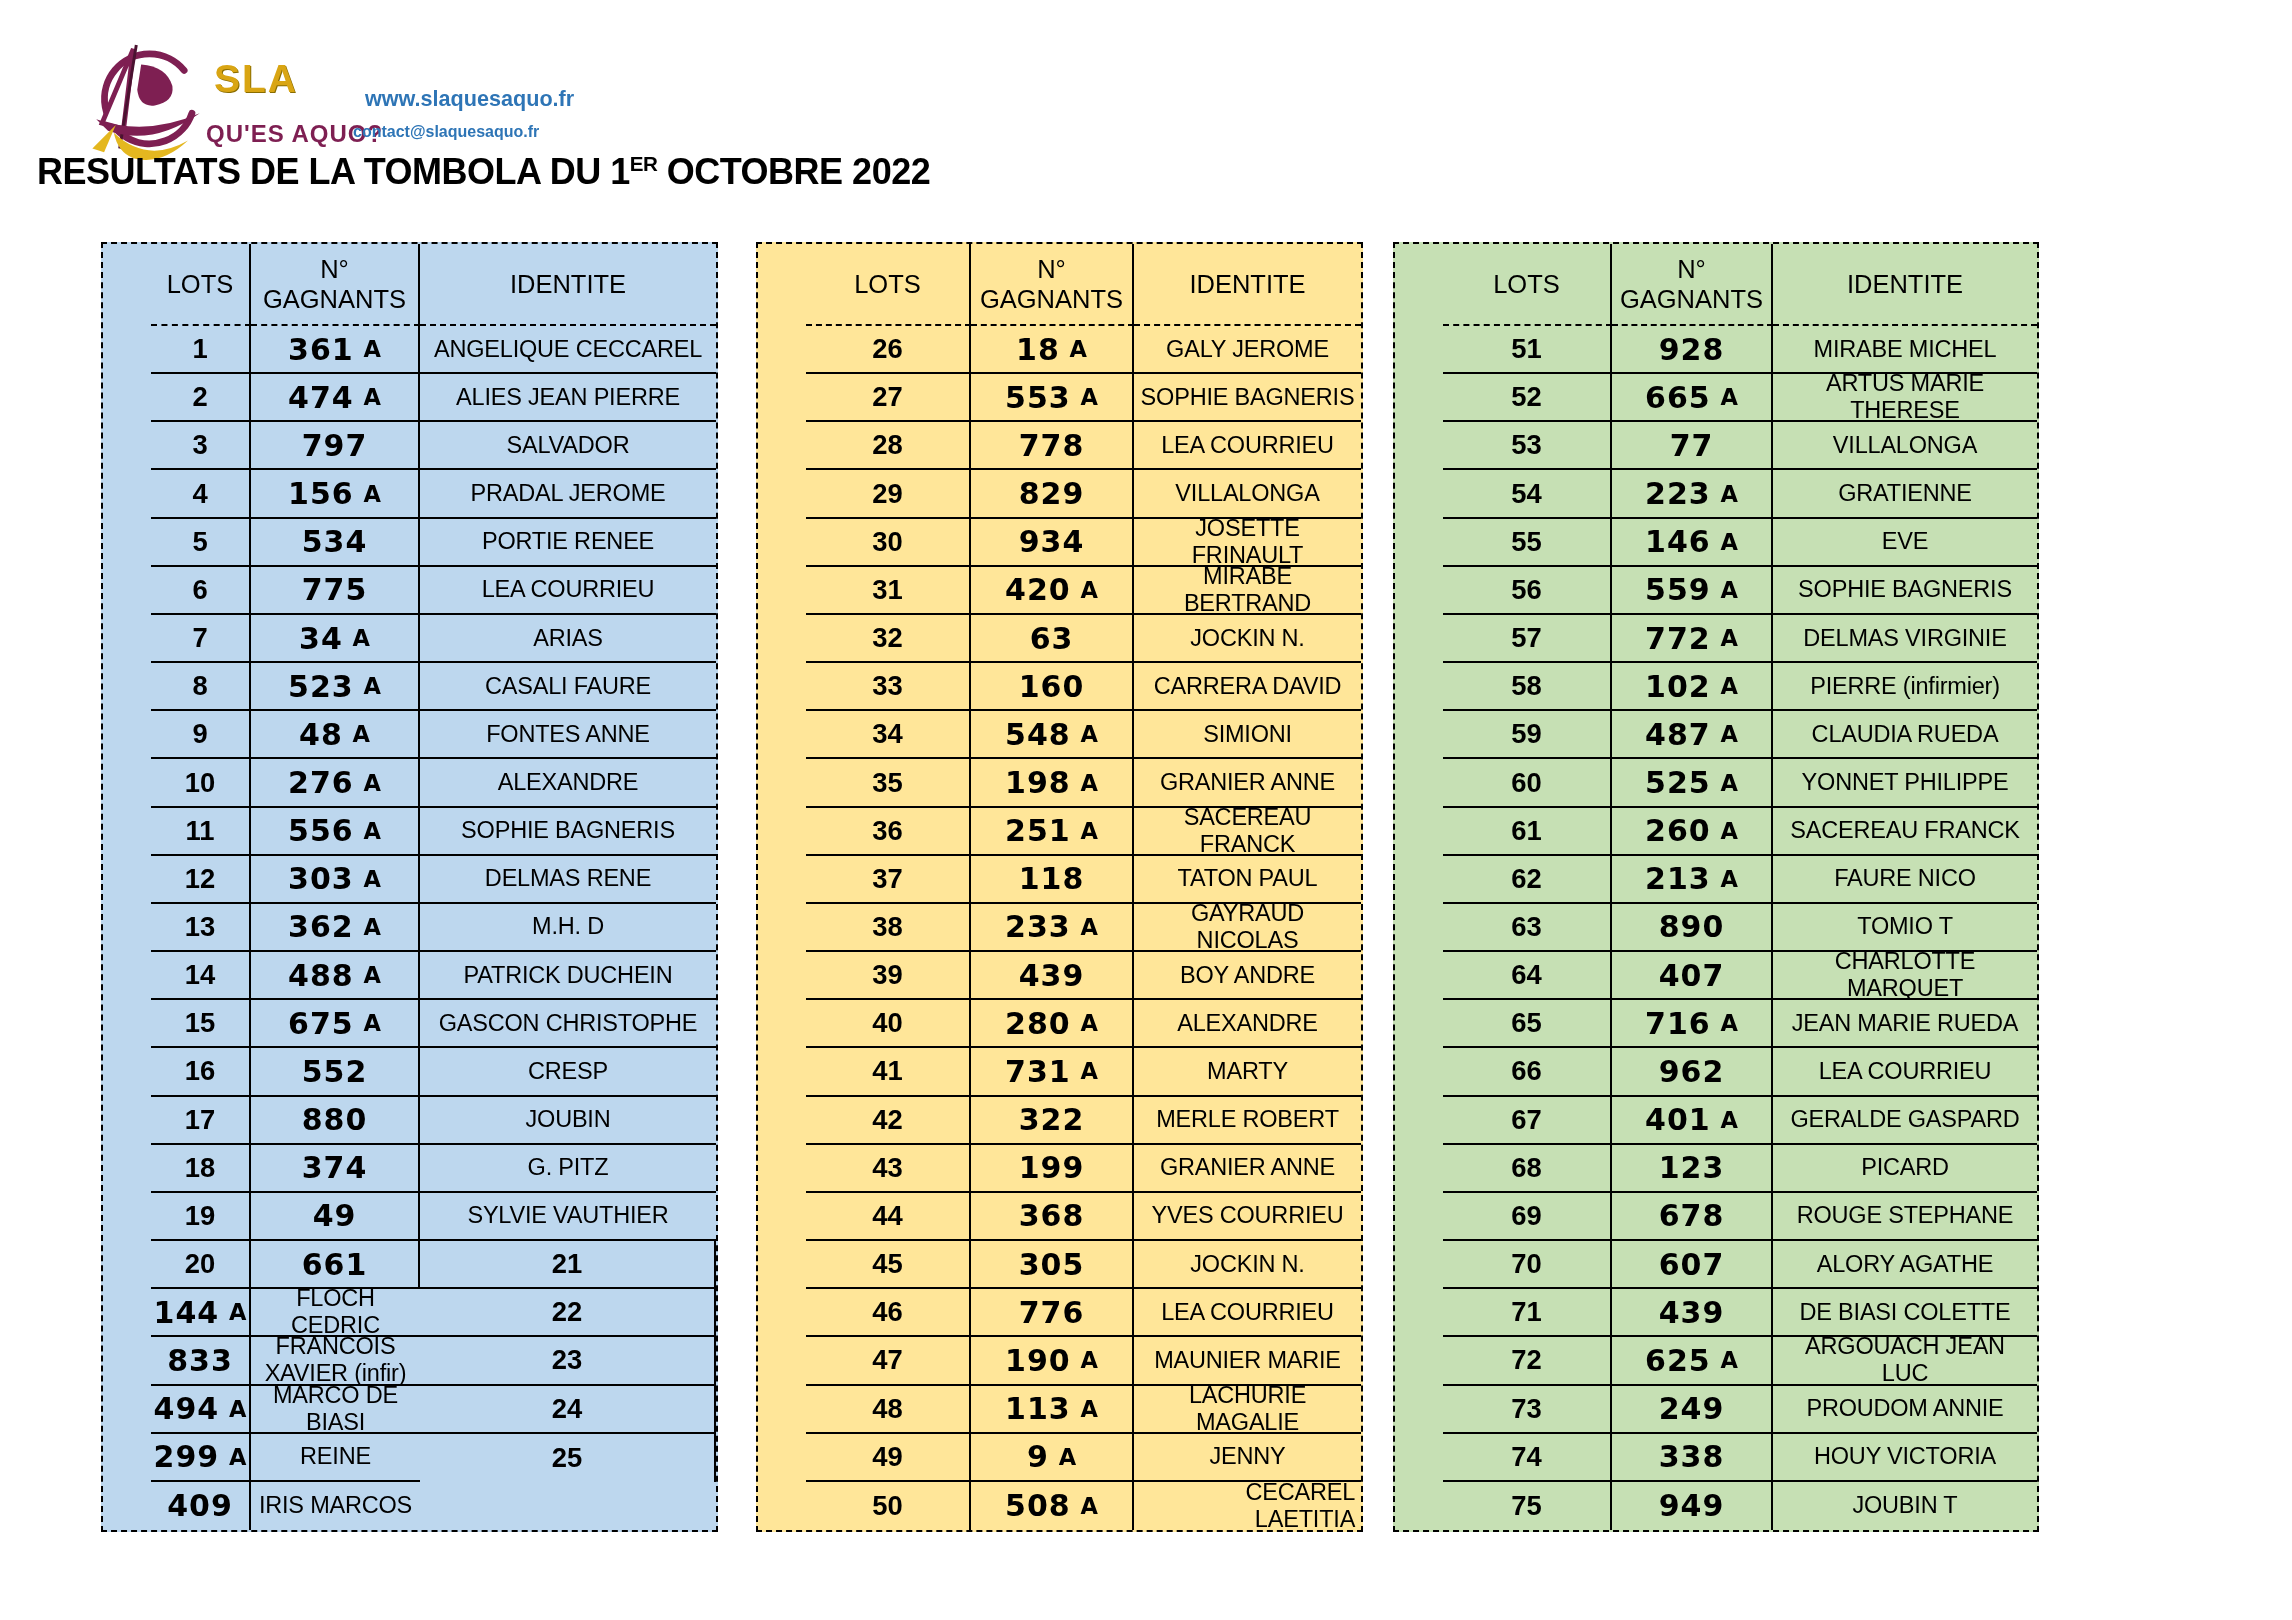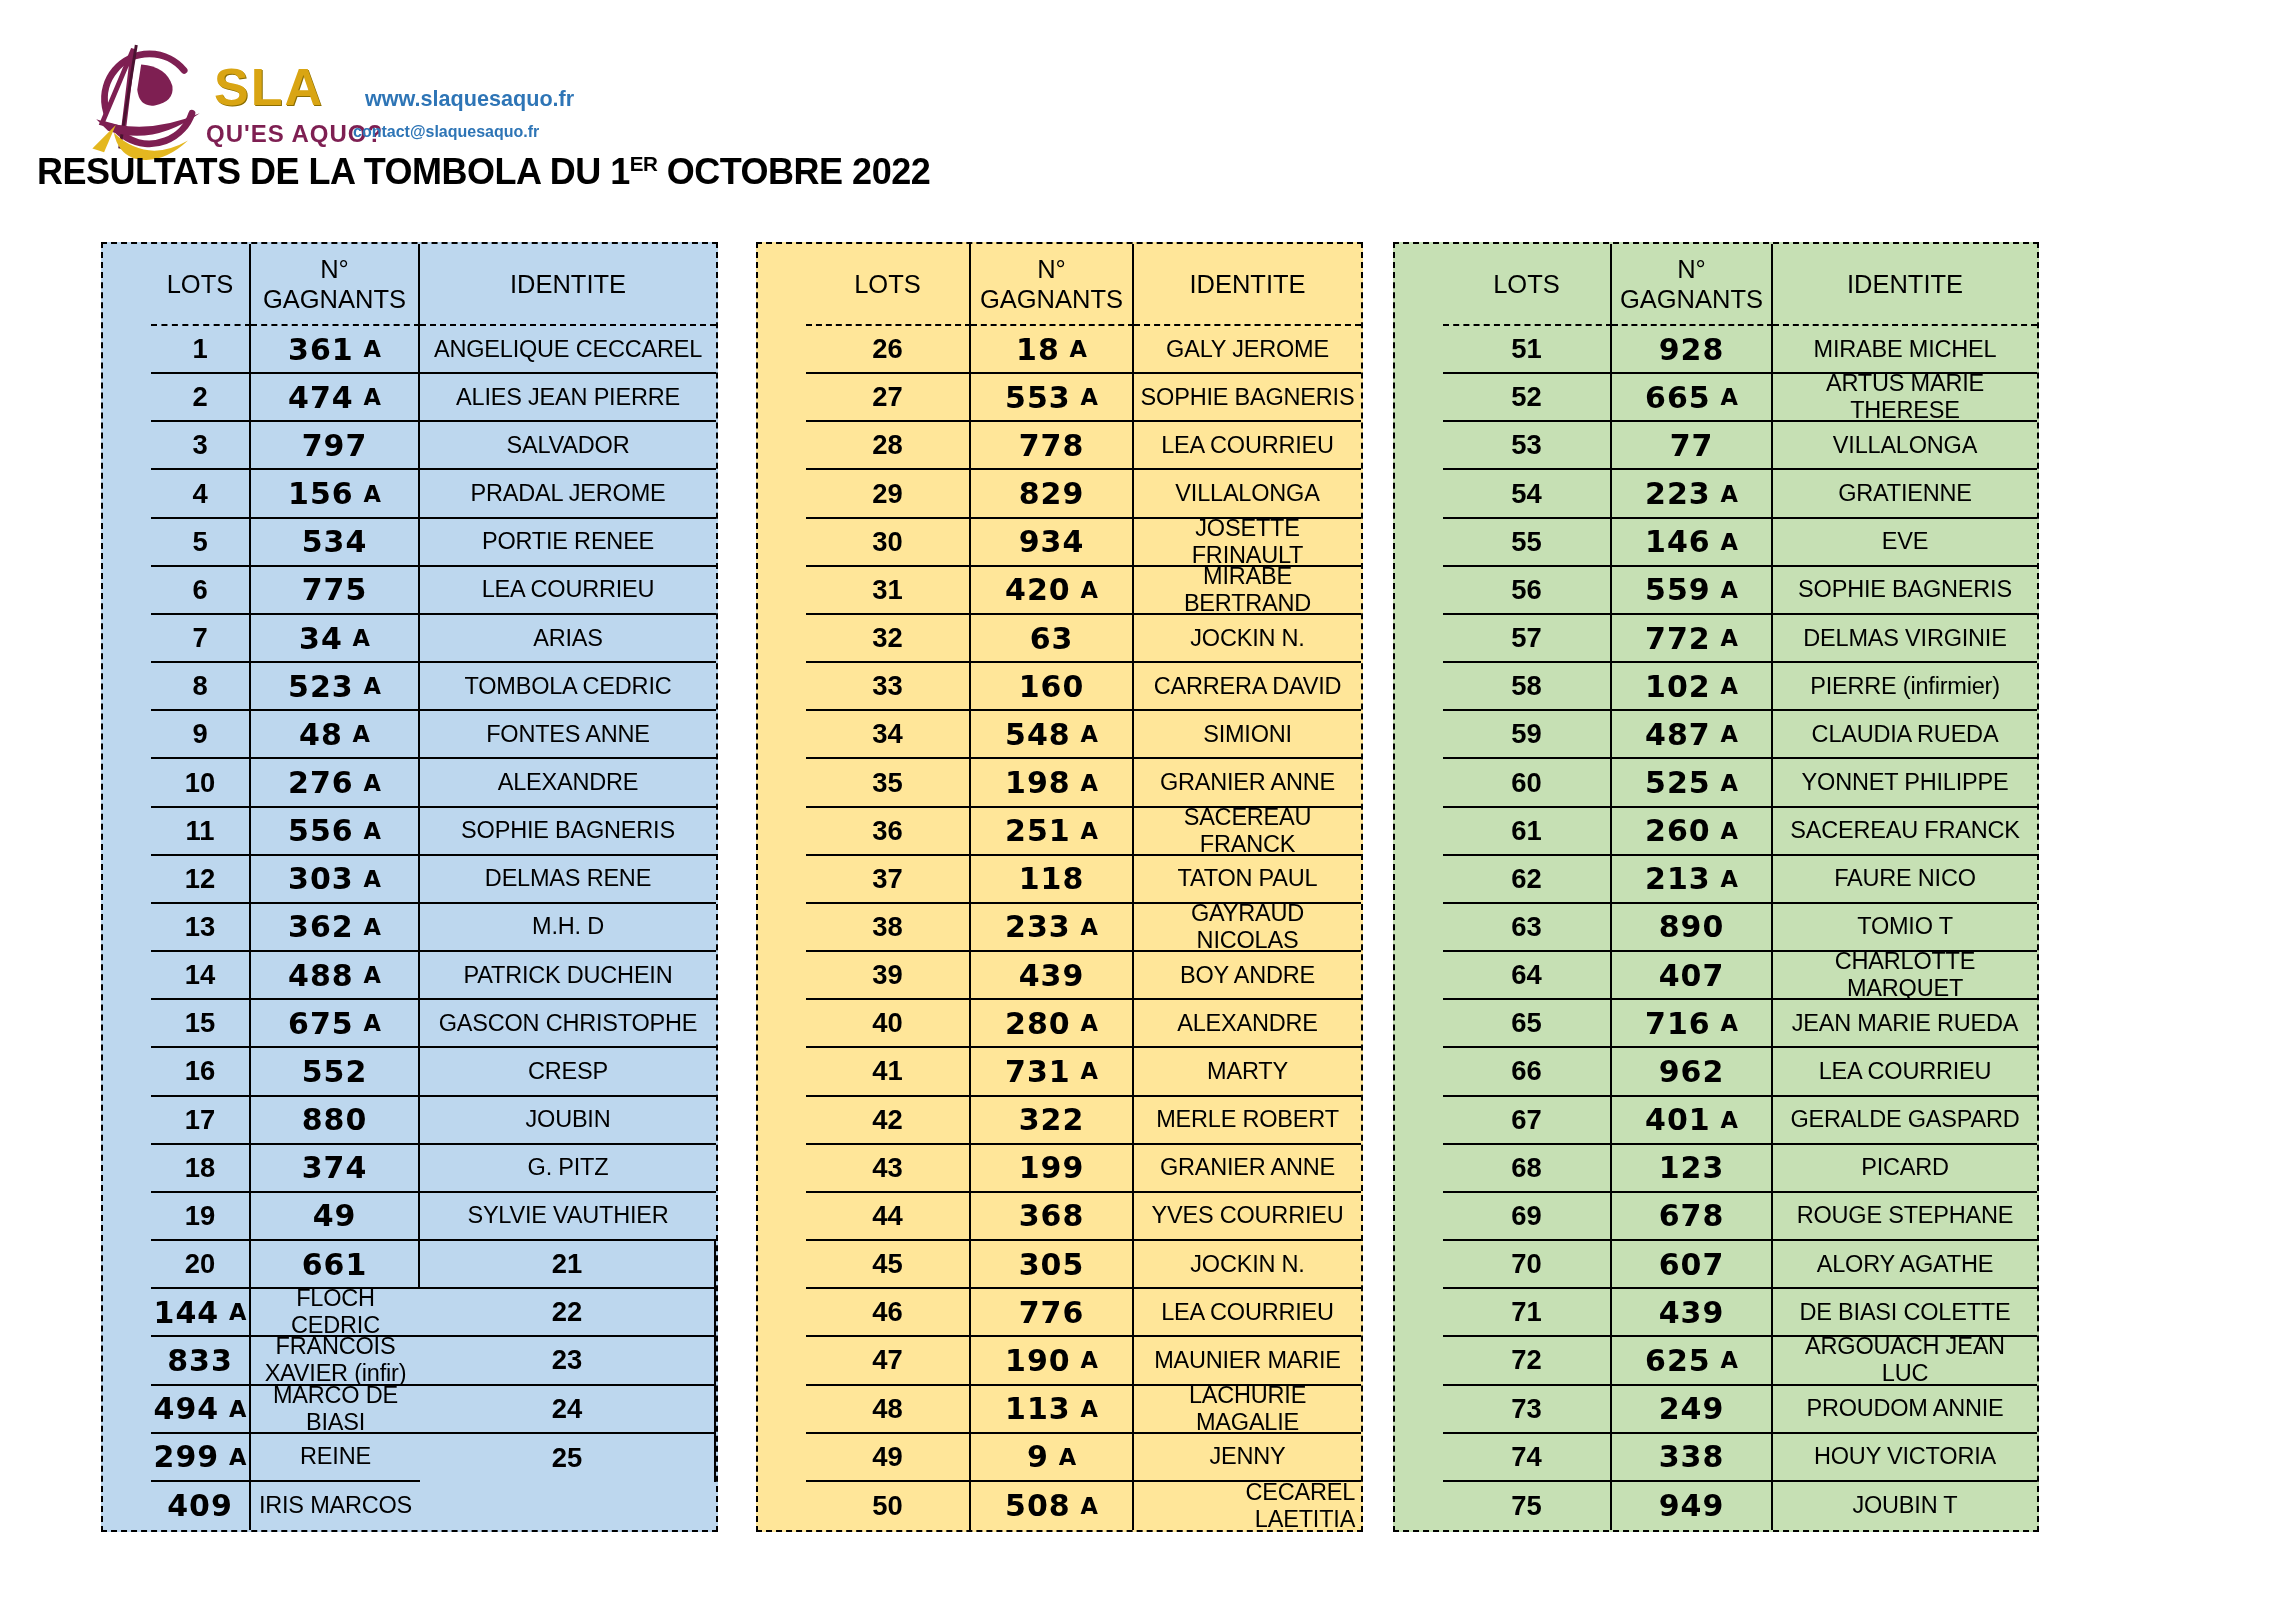--- a/index.html
+++ b/index.html
@@ -9,21 +9,21 @@
     background:#ffffff;
     font-family:"Liberation Sans", sans-serif;
     color:#000;
     overflow:hidden;
   }
 
   
   .logo-emblem{position:absolute;left:90px;top:43px;}
   .logo-brand{
     position:absolute;left:214px;top:57px;
-    font-size:52px;font-weight:800;letter-spacing:2px;
+    font-size:39px;font-weight:800;letter-spacing:2px;
     color:var(--logo-gold,#D9A513);
     text-shadow:1px 1px 0 #8a6d00;
   }
   .logo-tagline{
     position:absolute;left:206px;top:120px;
     font-size:24px;font-weight:800;letter-spacing:1px;
     color:var(--logo-magenta,#7E1F52);
   }
   .site-url{
     position:absolute;left:365px;top:86px;
@@ -150,21 +150,21 @@
       <div class="cell num-cell">
         <span>34</span>
         <span class="num-suffix">A</span>
       </div>
       <div class="cell id-cell last-col">ARIAS</div>
       <div class="cell lot-cell">8</div>
       <div class="cell num-cell">
         <span>523</span>
         <span class="num-suffix">A</span>
       </div>
-      <div class="cell id-cell last-col">TOMBOLA CEDRIC</div>
+      <div class="cell id-cell last-col">CASALI FAURE</div>
       <div class="cell lot-cell">9</div>
       <div class="cell num-cell">
         <span>48</span>
         <span class="num-suffix">A</span>
       </div>
       <div class="cell id-cell last-col">FONTES ANNE</div>
       <div class="cell lot-cell">10</div>
       <div class="cell num-cell">
         <span>276</span>
         <span class="num-suffix">A</span>

